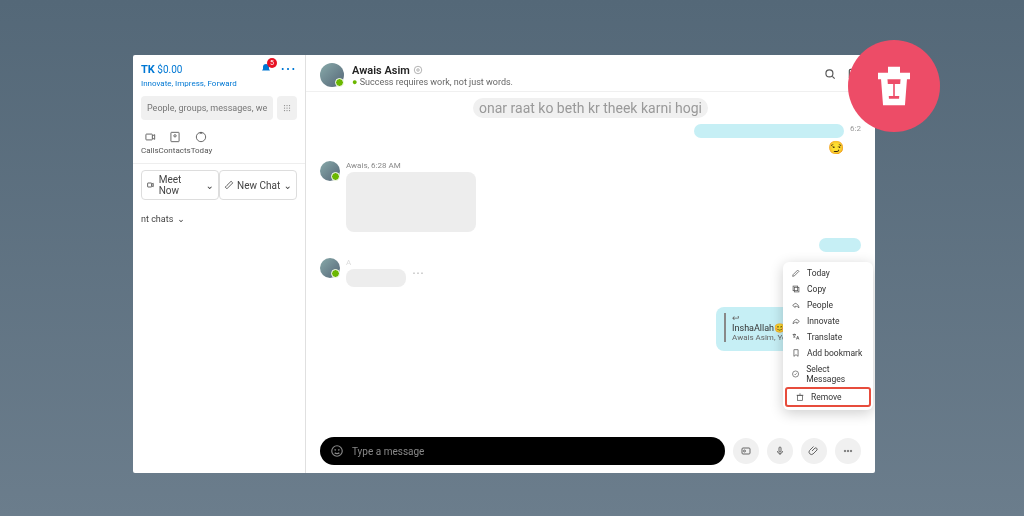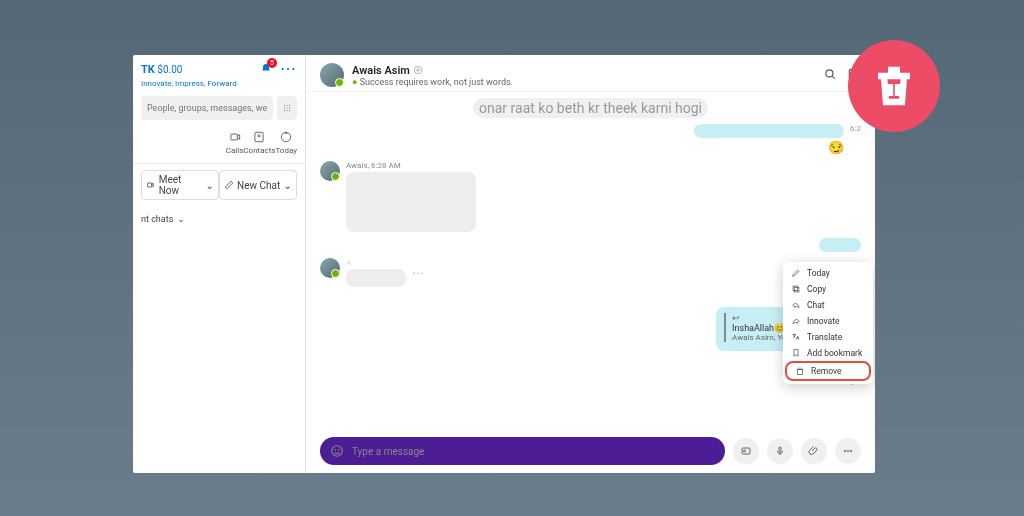--- a/index.html
+++ b/index.html
@@ -10,21 +10,21 @@
 .sb-user { color:#0078d4; font-weight:700; font-size:11px; }
 .sb-bal { color:#0078d4; font-size:10px; }
 .sb-bell { position:relative; width:16px; height:16px; display:flex; align-items:center; justify-content:center; }
 .sb-bell svg { fill:#0078d4; }
 .badge { position:absolute; top:-3px; right:-3px; background:#e81123; color:#fff; border-radius:50%; width:10px; height:10px; font-size:7px; display:flex; align-items:center; justify-content:center; }
 .sb-more { color:#0078d4; font-size:16px; letter-spacing:1px; line-height:8px; }
 .sb-tag { color:#0078d4; font-size:8px; padding:0 8px 6px; }
 .search-row { display:flex; padding:2px 8px 6px; gap:4px; }
 .search { flex:1; background:#f0f0f0; border:none; border-radius:4px; padding:5px 6px; font-size:9px; color:#888; }
 .dial { width:20px; height:24px; background:#f0f0f0; border-radius:4px; display:flex; align-items:center; justify-content:center; color:#888; }
-.sb-nav { display:flex; justify-content:flex-end; padding:4px 8px 8px; border-bottom:1px solid #eee; }
+.sb-nav { display:flex; justify-content:flex-start; padding:4px 8px 8px; border-bottom:1px solid #eee; }
 .nav-it { display:flex; flex-direction:column; align-items:center; gap:2px; font-size:8px; color:#555; }
 .nav-it svg { width:14px; height:14px; fill:none; stroke:#555; stroke-width:1.5; }
 .sb-actions { display:flex; gap:0; padding:6px 8px; font-size:10px; }
 .act-btn { flex:1; border:1px solid #ddd; border-radius:4px; padding:3px 4px; display:flex; align-items:center; gap:3px; color:#444; }
 .act-btn svg { width:10px; height:10px; fill:none; stroke:#444; stroke-width:2; }
 .chev { margin-left:auto; }
 .sb-section { padding:8px; font-size:9px; color:#444; display:flex; align-items:flex-start; gap:4px; }
 .main { flex:1; display:flex; flex-direction:column; }
 .header { display:flex; align-items:center; padding:8px 14px 4px; gap:8px; border-bottom:1px solid #f0f0f0;text-align:center; }
 .avatar { width:24px; height:24px; border-radius:50%; background:linear-gradient(135deg,#8aa,#567); position:relative; }
@@ -47,23 +47,23 @@
 .snippet { background:#f0f0f0; border-radius:10px; padding:2px 6px; font-size:14px; color:#999; margin:0 auto 4px; width:fit-content; }
 .emoji { font-size:13px; }
 .reactions { font-size:12px; }
 .reply-box { background:#c6eff5; border-radius:8px; padding:6px 8px; min-width:140px; }
 .reply-inner { border-left:2px solid #888; padding-left:6px; margin-bottom:3px; }
 .reply-inner .t1 { font-size:9px; color:#333; }
 .reply-inner .t2 { font-size:8px; color:#666; }
 .context-menu { position:absolute; right:2px; top:170px; width:90px; background:#fff; border-radius:6px; box-shadow:0 3px 14px rgba(0,0,0,.2); padding:3px 0; font-size:8.5px; z-index:20; }
 .cm-item { display:flex; align-items:center; gap:6px; padding:3px 8px; color:#333; }
 .cm-item svg { width:10px; height:10px; fill:none; stroke:#555; stroke-width:1.8; }
-.cm-item.hl { border:2px solid #e74c3c; border-radius:8px; margin:0 2px; }
+.cm-item.hl { border:2px solid #e74c3c; border-radius:3px; margin:0 2px; }
 .composer { display:flex; align-items:center; gap:8px; padding:8px 14px; }
-.comp-input { flex:1; background:#4c1d95; border-radius:18px; padding:7px 10px; display:flex; align-items:center; gap:8px; font-size:10px; color:#888; }
+.comp-input { flex:1; background:#000000; border-radius:18px; padding:7px 10px; display:flex; align-items:center; gap:8px; font-size:10px; color:#888; }
 .comp-input svg { width:14px; height:14px; fill:none; stroke:#888; stroke-width:2; }
 .comp-btn { width:26px; height:26px; border-radius:50%; background:#f0f0f0; display:flex; align-items:center; justify-content:center; }
 .comp-btn svg { width:12px; height:12px; fill:none; stroke:#666; stroke-width:2; }
 .trash-badge { position:absolute; right:84px; top:40px; width:92px; height:92px; background:#ed4c67; border-radius:50%; display:flex; align-items:center; justify-content:center; z-index:30; }
 .trash-badge svg { width:48px; height:48px; fill:none; stroke:#fff; stroke-width:3.2; }
 </style>
 </head>
 <body>
 
 <div class="app">
@@ -220,39 +220,46 @@
             <svg viewBox="0 0 24 24">
               <rect x="8" y="8" width="11" height="11"></rect>
               <rect x="5" y="5" width="11" height="11"></rect>
             </svg>
             <span>Copy</span>
           </div>
         <div class="cm-item">
             <svg viewBox="0 0 24 24">
               <path d="M10 8l-6 5 6 5v-3c4 0 7 1 9 4 0-6-4-10-9-11V8z"></path>
             </svg>
-            <span>Chat</span>
+            <span>People</span>
           </div>
         <div class="cm-item">
             <svg viewBox="0 0 24 24">
               <path d="M14 8l6 5-6 5v-3c-4 0-7 1-9 4 0-6 4-10 9-11V8z"></path>
             </svg>
             <span>Innovate</span>
           </div>
         <div class="cm-item">
             <svg viewBox="0 0 24 24">
               <path d="M4 6h8M8 4v2M6 6c0 4 2 6 4 8M10 6c0 4-2 6-4 8M13 18l3-8 3 8M14 15h4"></path>
             </svg>
             <span>Translate</span>
           </div>
         <div class="cm-item">
             <svg viewBox="0 0 24 24">
               <path d="M7 4h10v16l-5-4-5 4V4z"></path>
             </svg>
             <span>Add bookmark</span>
+          </div>
+        <div class="cm-item">
+            <svg viewBox="0 0 24 24">
+              <circle cx="12" cy="12" r="8"></circle>
+              <path d="M9 12l2 2 4-4"></path>
+            </svg>
+            <span>Select Messages</span>
           </div>
         <div class="cm-item hl">
             <svg viewBox="0 0 24 24">
               <rect x="6" y="8" width="12" height="12"></rect>
               <path d="M4 8h16M10 5h4"></path>
             </svg>
             <span>Remove</span>
           </div>
       </div>
     </div>

